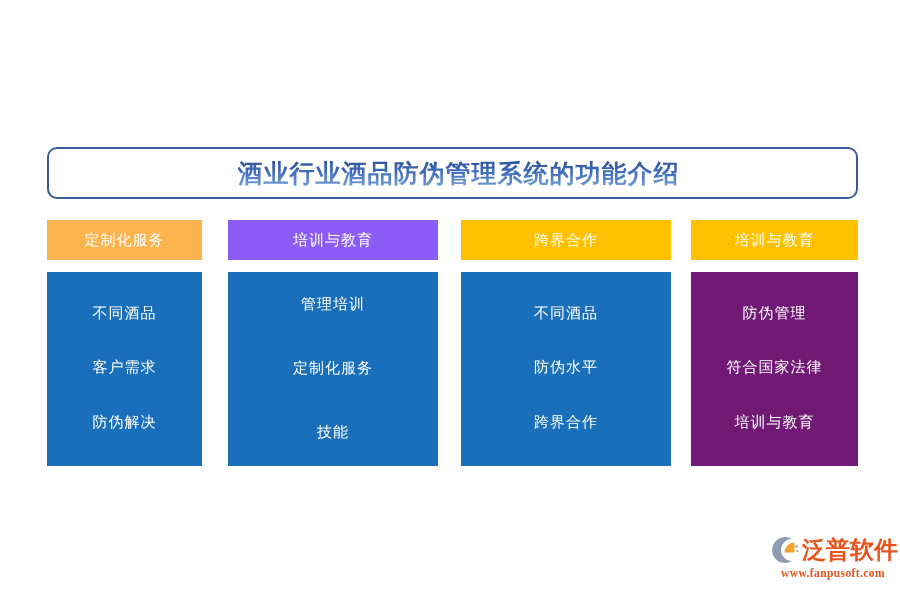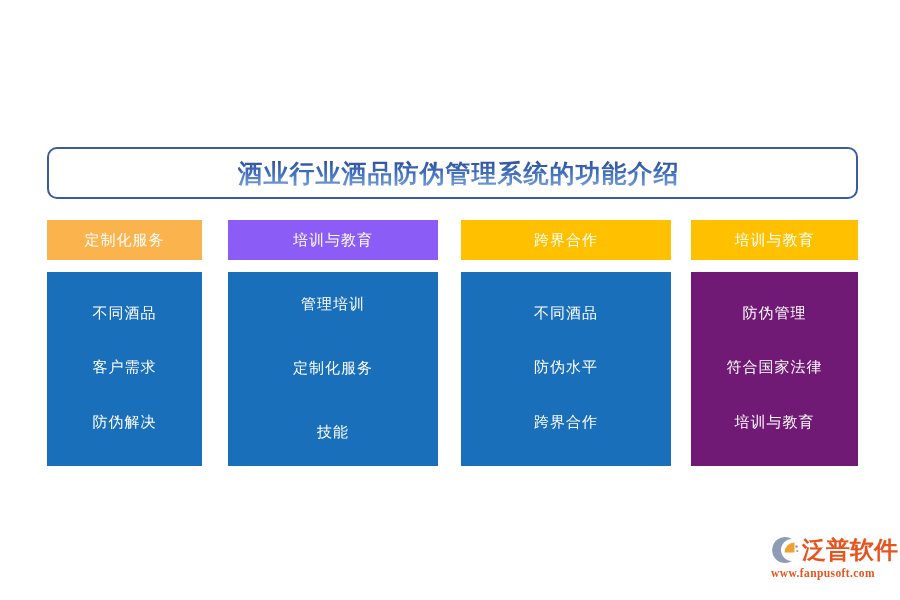--- a/index.html
+++ b/index.html
@@ -175,21 +175,21 @@
     white-space: nowrap;
     line-height: 30px;
   }
   .logo-url {
     font-size: 11.5px;
     font-weight: bold;
     color: #e8541e;
     letter-spacing: 0.4px;
     white-space: nowrap;
     margin-top: 1px;
-    margin-left: 1px;
+    margin-left: 11px;
     font-family: "Liberation Serif", "DejaVu Serif", serif;
   }
 </style>
 </head>
 <body>
 
 <div id="canvas">
 
   <div class="title-box" style="border-color: rgb(58, 91, 160); padding-left: 12px;">
     <span class="title-text">酒业行业酒品防伪管理系统的功能介绍</span>

